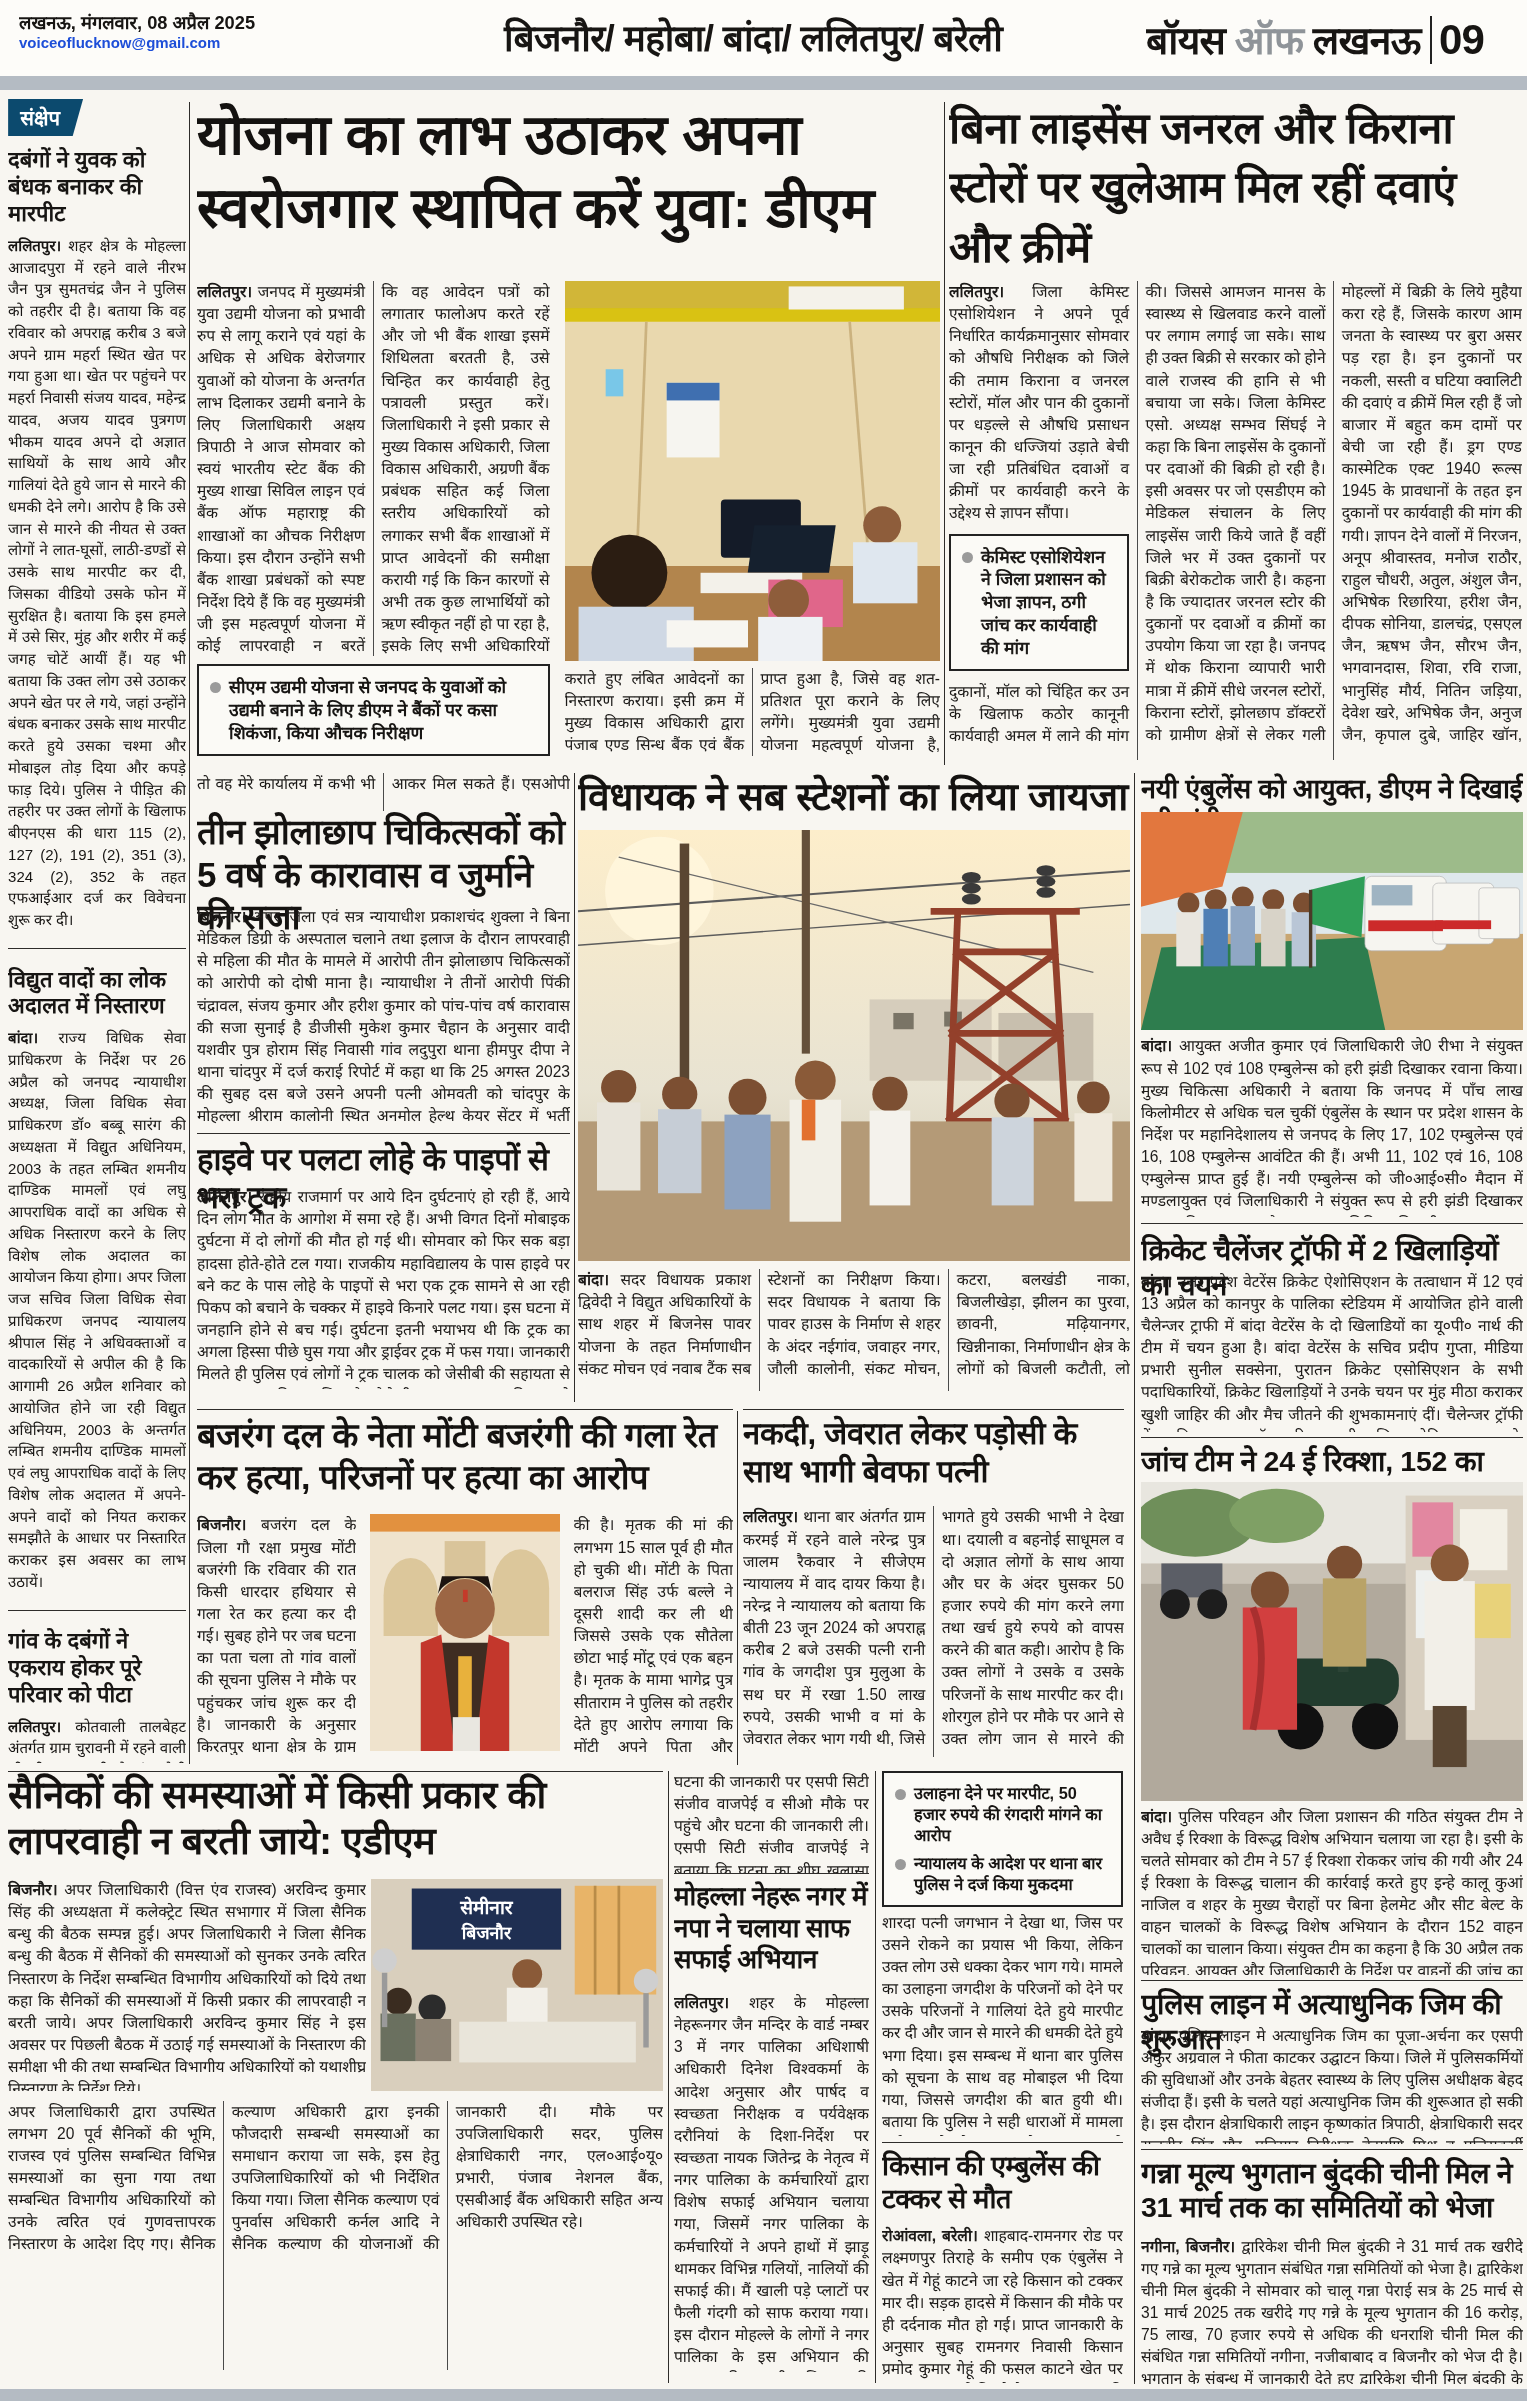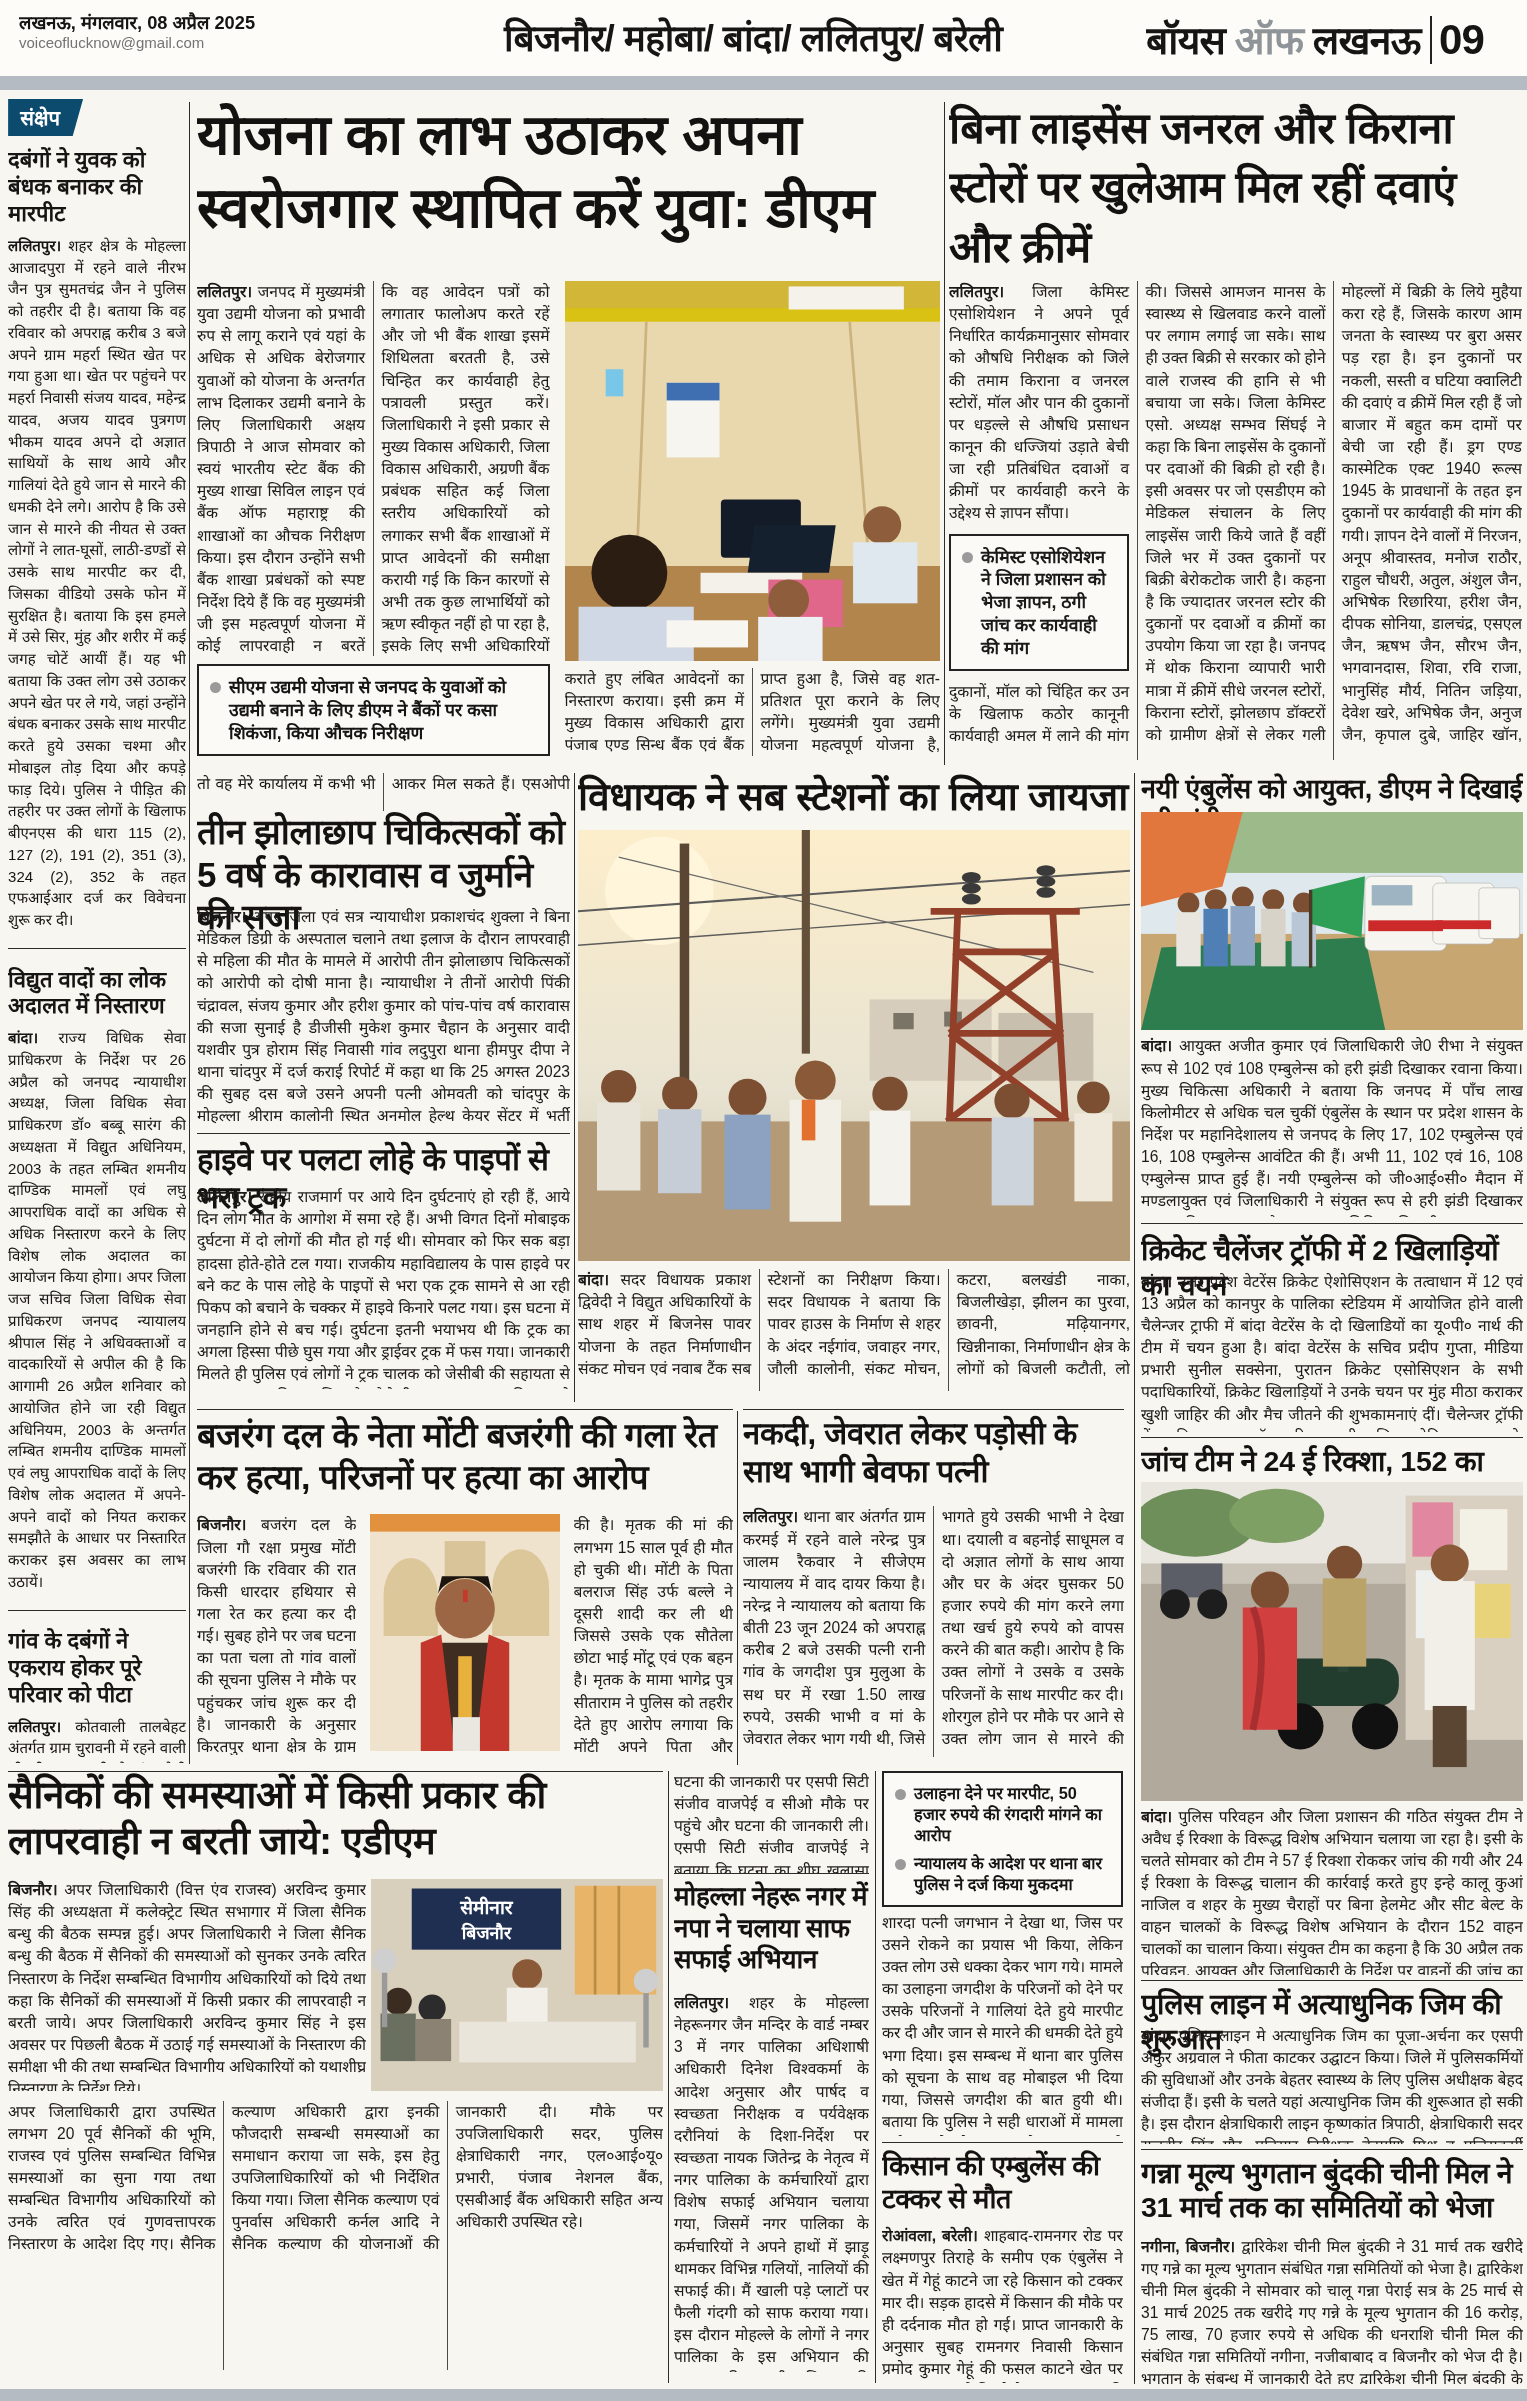--- a/index.html
+++ b/index.html
@@ -13,21 +13,21 @@
   .dl{font-weight:bold}
   .cols2{column-count:2;column-gap:16.3px;column-rule:0.7px solid #4a4a4a}
   .cols3{column-count:3;column-gap:16.3px;column-rule:0.7px solid #4a4a4a}
   .box{border:2px solid #222;padding:9.5px 11px;background:#fbfaf6}
   .bullet{display:flex;gap:8.1px;font-weight:bold;font-size:17.6px;line-height:1.3;text-align:left}
   .dot{width:11px;height:11px;border-radius:50%;background:#9a9a9a;flex:none;margin-top:6.1px}
   .vrule{position:absolute;width:1.4px;background:#2e2c2a}
   .hrule{border-top:1.4px solid #2e2c2a}
   .photo{display:block;width:100%}
   .masthead-left{font-weight:bold;font-size:18.3px;line-height:1.2}
-  .masthead-email{font-size:15px;font-weight:normal;color:#737373}
+  .masthead-email{font-size:15px;font-weight:bold;color:#1d4ed8}
   .districts{font-size:37px;font-weight:bold;letter-spacing:-0.7px}
   .brand{font-size:39px;font-weight:bold;letter-spacing:-0.7px;display:flex;align-items:baseline;gap:9.5px}
   .brand .gray{color:#8f9499}
   .brand .pageno{border-left:2px solid #222;padding-left:6.8px;font-size:42px}
   .grayband{background:#b4bbc3}
   .brief-tab{background:#0c4a6e;color:#fff;display:inline-block;font-size:20.3px;font-weight:bold;
              padding:4.1px 23px 5.4px 12.2px;clip-path:polygon(0 0,100% 0,86% 100%,0 100%)}
   .brief h3{font-size:22px;font-weight:bold;line-height:1.22;margin:11px 0 6.8px}
   .brief p{font-size:15px;line-height:1.45;text-align:justify}
   .sep-top{border-top:1.4px solid #2e2c2a;padding-top:6.8px;margin-top:17px}

